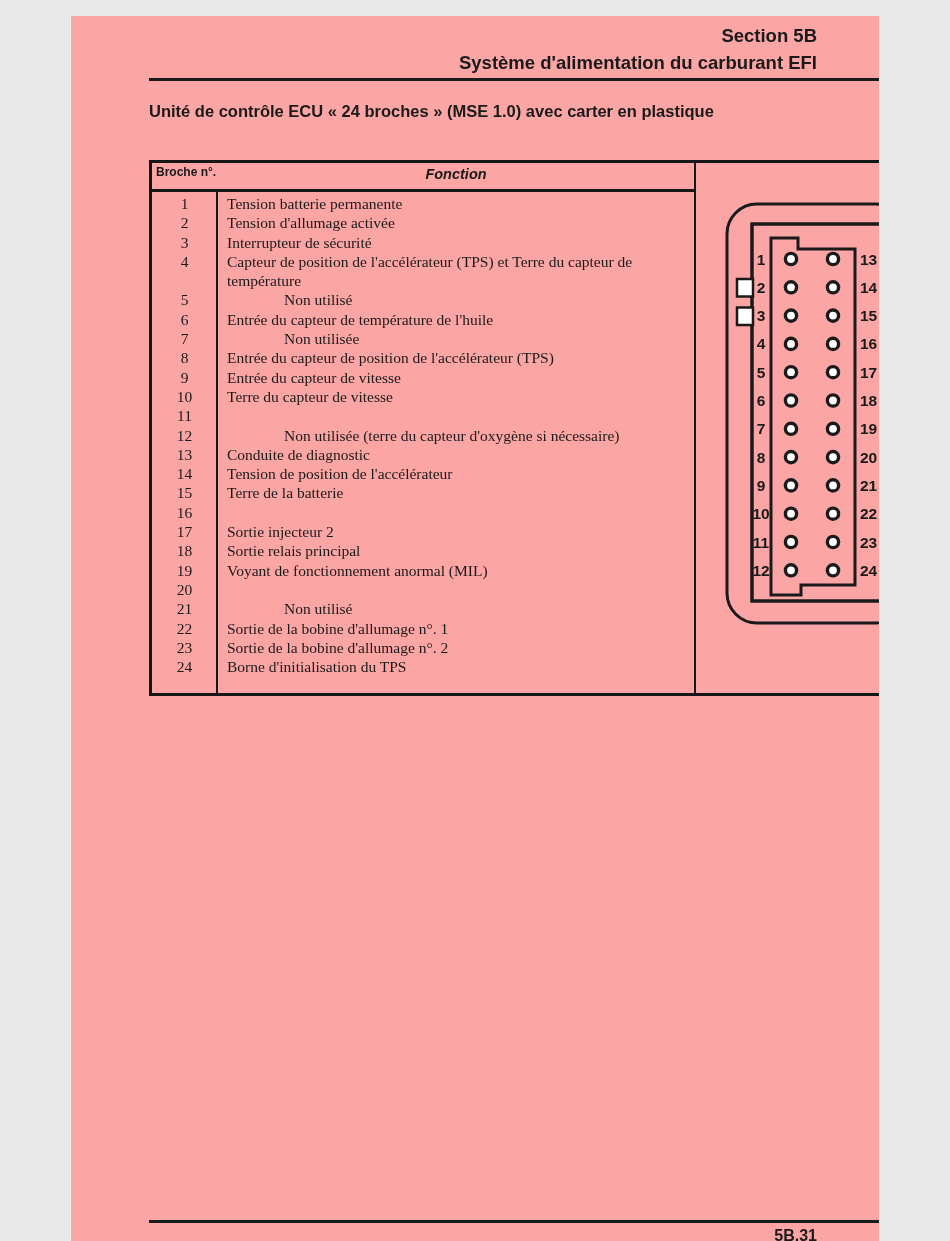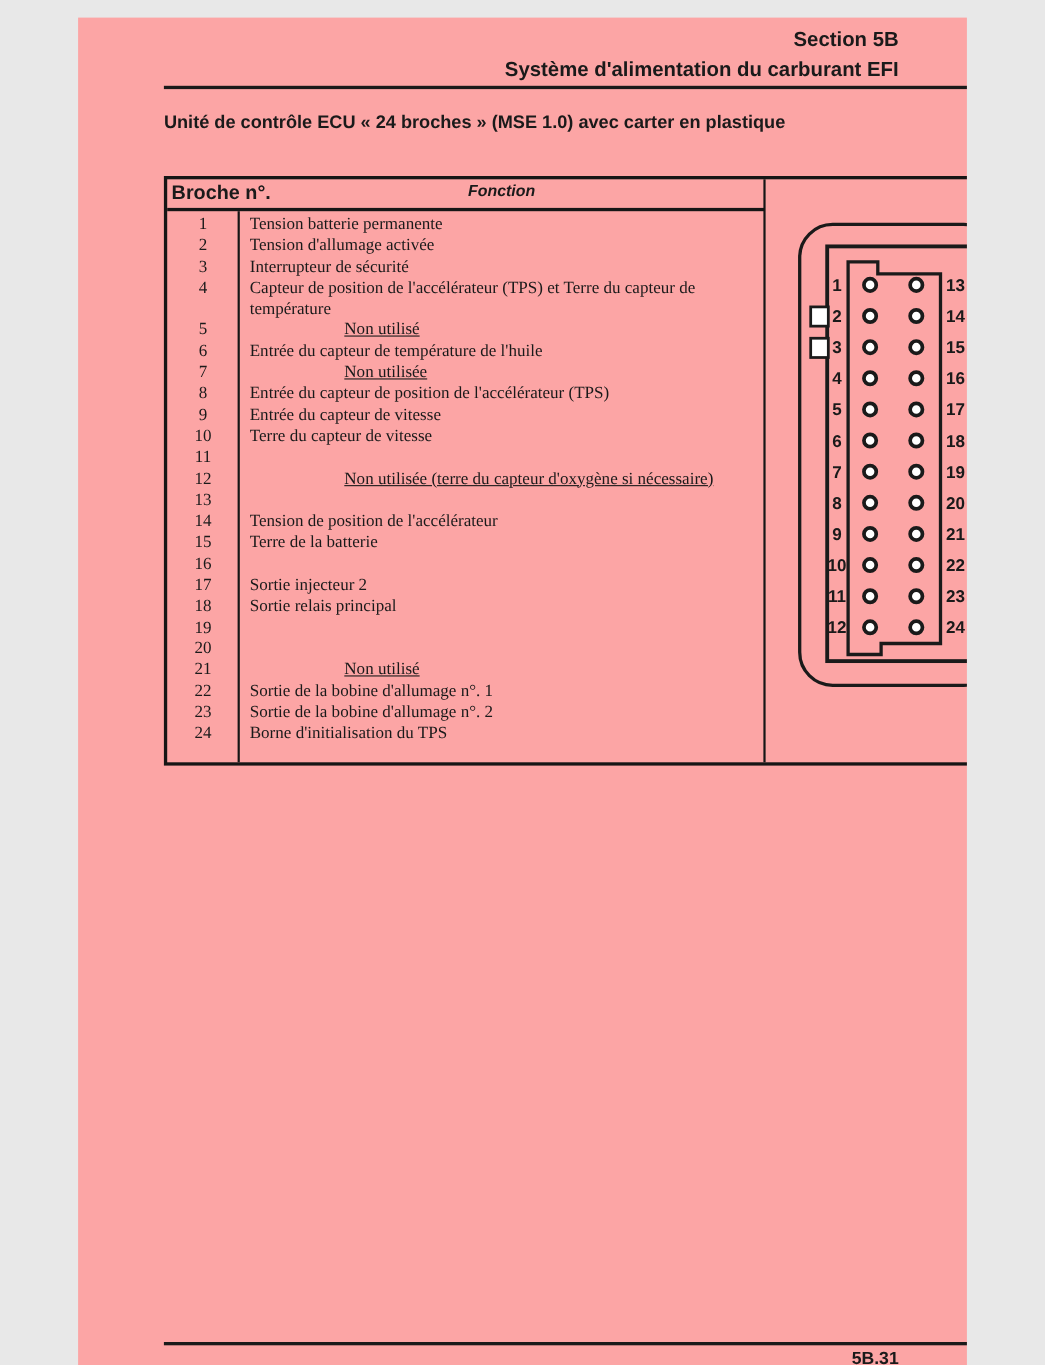--- a/index.html
+++ b/index.html
@@ -11,32 +11,32 @@
   
   .hdr{position:absolute;top:6px;right:62px;text-align:right;font-weight:bold;
        font-size:18.5px;line-height:27px;}
   .hdr-rule{position:absolute;left:78px;top:62px;width:810px;height:3px;background:#1a1a1a;}
   .doc-title{position:absolute;left:78px;top:86px;font-weight:bold;font-size:16.5px;}
   
   .pin-table{position:absolute;left:78px;top:144px;width:811px;height:536px;
              border:3px solid #161616;box-sizing:border-box;}
   .thead{position:absolute;left:0;top:0;width:543px;height:26px;
          border-bottom:3px solid #161616;box-sizing:content-box;}
-  .th-pin{position:absolute;left:4px;top:2px;font-weight:bold;font-size:18px;text-align:center;}
+  .th-pin{position:absolute;left:4px;top:2px;font-weight:bold;font-size:12px;text-align:center;}
   .th-fn{position:absolute;left:65px;top:3px;width:478px;text-align:center;
          font-weight:bold;font-size:14.5px;font-style:italic;}
   .v-div-num{position:absolute;left:64px;top:29px;bottom:0;width:2px;background:#161616;}
   .v-div-fig{position:absolute;left:542px;top:0;bottom:0;width:2px;background:#161616;}
   .rows{position:absolute;left:0;top:31px;width:543px;
         font-family:"Liberation Serif","DejaVu Serif",serif;
         font-size:15.5px;line-height:19.3px;}
   .row{display:flex;align-items:flex-start;}
   .row .num{width:65px;text-align:center;flex:0 0 65px;}
   .row .fn{flex:1;padding-left:10px;padding-right:6px;}
-  .row .fn.indent{padding-left:96px;text-decoration:underline;}
+  .row .fn.indent{padding-left:67px;}
   
   .figure-cell{position:absolute;right:0;top:0;bottom:0;width:266px;}
   .figure-cell svg{position:absolute;left:2px;top:2px;}
   
   .tab-5b{position:absolute;left:889px;top:405px;width:55px;height:54px;
           background:#1a1a1a;color:#ffffff;font-weight:bold;font-size:29px;
           line-height:54px;text-align:center;letter-spacing:0.5px;}
   
   .ftr-rule{position:absolute;left:78px;top:1204px;width:810px;height:3px;background:#1a1a1a;}
   .ftr-page{position:absolute;right:62px;top:1211px;font-weight:bold;font-size:16px;}
@@ -117,20 +117,21 @@
     <div class="num">11</div>
   </div>
 
   <div class="row">
     <div class="num">12</div>
     <div class="fn indent">Non utilisée (terre du capteur d'oxygène si nécessaire)</div>
   </div>
 
   <div class="row">
     <div class="num">13</div>
+    <div class="fn">Conduite de diagnostic</div>
   </div>
 
   <div class="row">
     <div class="num">14</div>
     <div class="fn">Tension de position de l'accélérateur</div>
   </div>
 
   <div class="row">
     <div class="num">15</div>
     <div class="fn">Terre de la batterie</div>
@@ -145,20 +146,21 @@
     <div class="fn">Sortie injecteur 2</div>
   </div>
 
   <div class="row">
     <div class="num">18</div>
     <div class="fn">Sortie relais principal</div>
   </div>
 
   <div class="row">
     <div class="num">19</div>
+    <div class="fn">Voyant de fonctionnement anormal (MIL)</div>
   </div>
 
   <div class="row">
     <div class="num">20</div>
   </div>
 
   <div class="row">
     <div class="num">21</div>
     <div class="fn indent">Non utilisé</div>
   </div>

